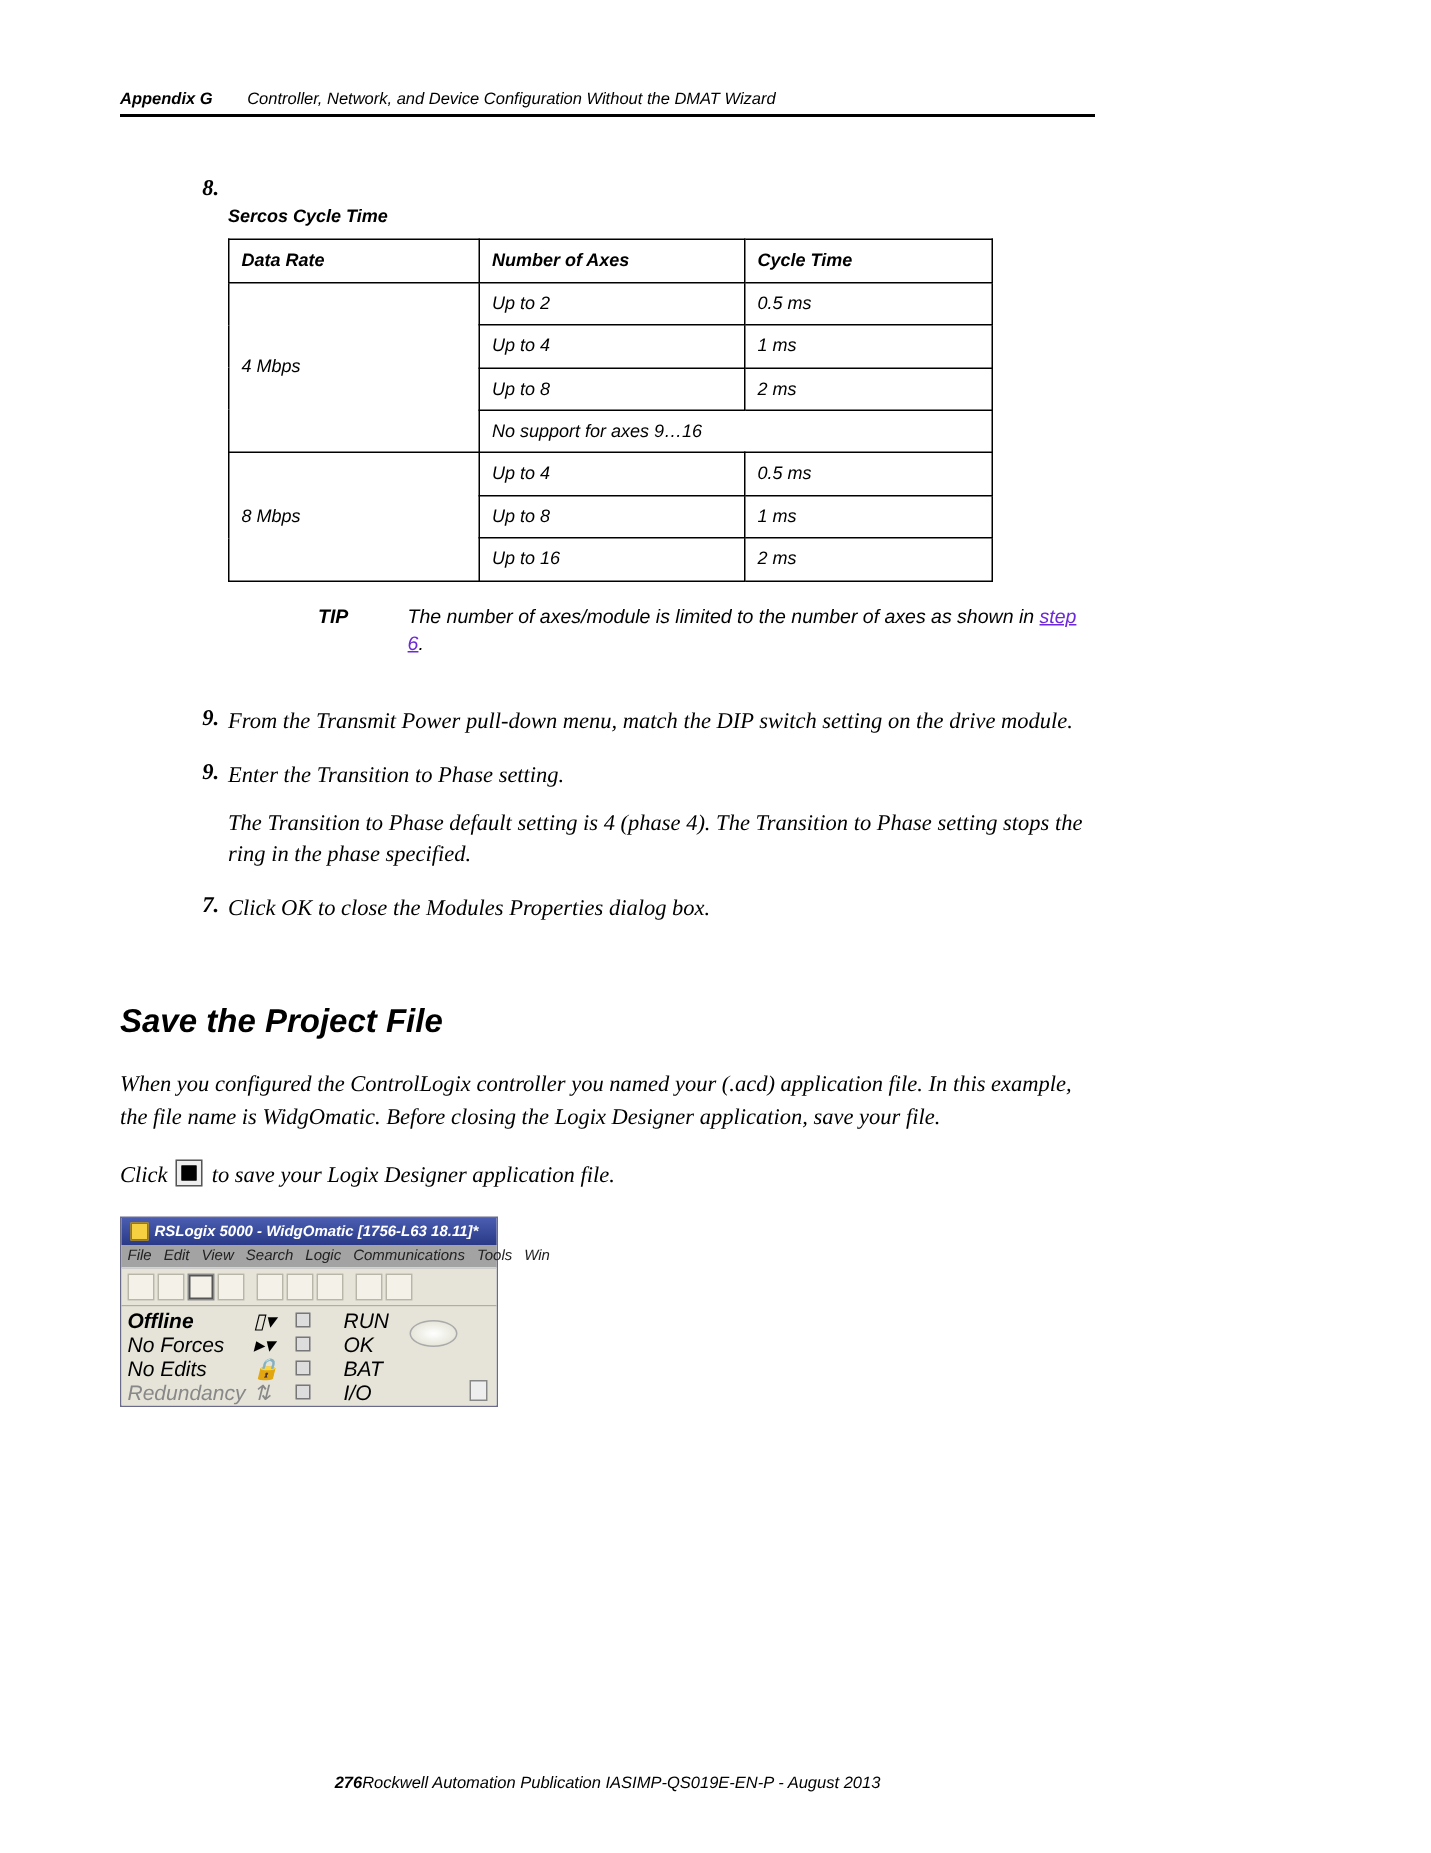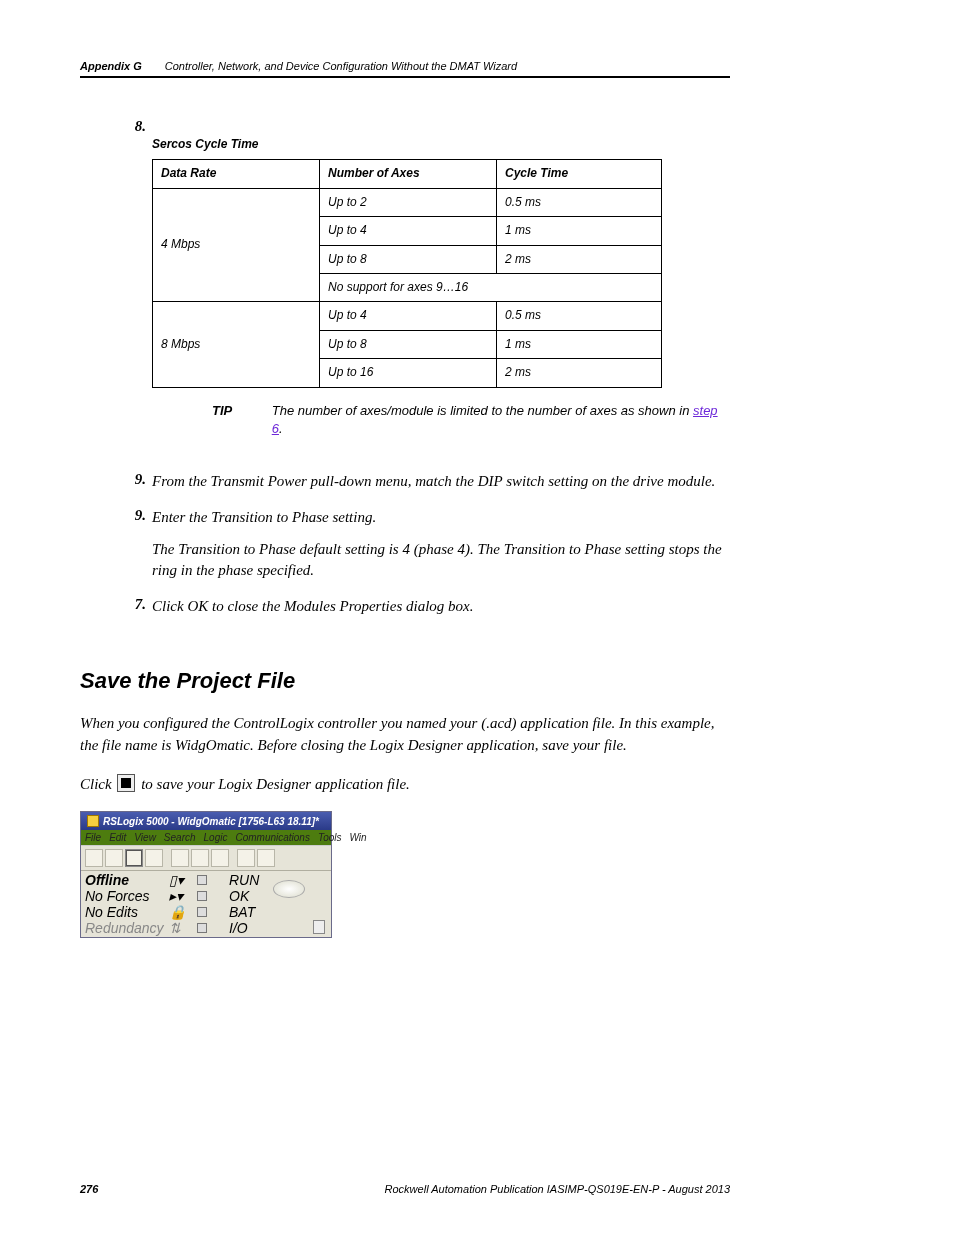--- a/index.html
+++ b/index.html
@@ -134,21 +134,21 @@
   .sshot .titlebar {
     background: linear-gradient(to bottom, #4a5db0, #2a3a88);
     color: #fff;
     padding: 3px 6px;
     font-weight: bold;
     display: flex;
     align-items: center;
     gap: 4px;
   }
   .sshot .menubar {
-    background: #4d7c0f;
+    background: #a3a3a3;
     padding: 2px 4px;
     color: #222;
     display: flex;
     gap: 8px;
   }
   .sshot .toolbar {
     background: #e6e4d8;
     padding: 3px 4px;
     display: flex;
     gap: 2px;
@@ -196,21 +196,21 @@
     border: 1px solid #888;
     background: #eee;
     display: inline-block;
   }
   .footer {
     position: absolute;
     left: 80px;
     right: 80px;
     bottom: 40px;
     display: flex;
-    justify-content: space-between;
+    justify-content: center;
     font-family: Arial, Helvetica, sans-serif;
     font-size: 11px;
   }
   .footer .pagenum {
     font-weight: bold;
   }
 </style>
 </head>
 <body>
 

